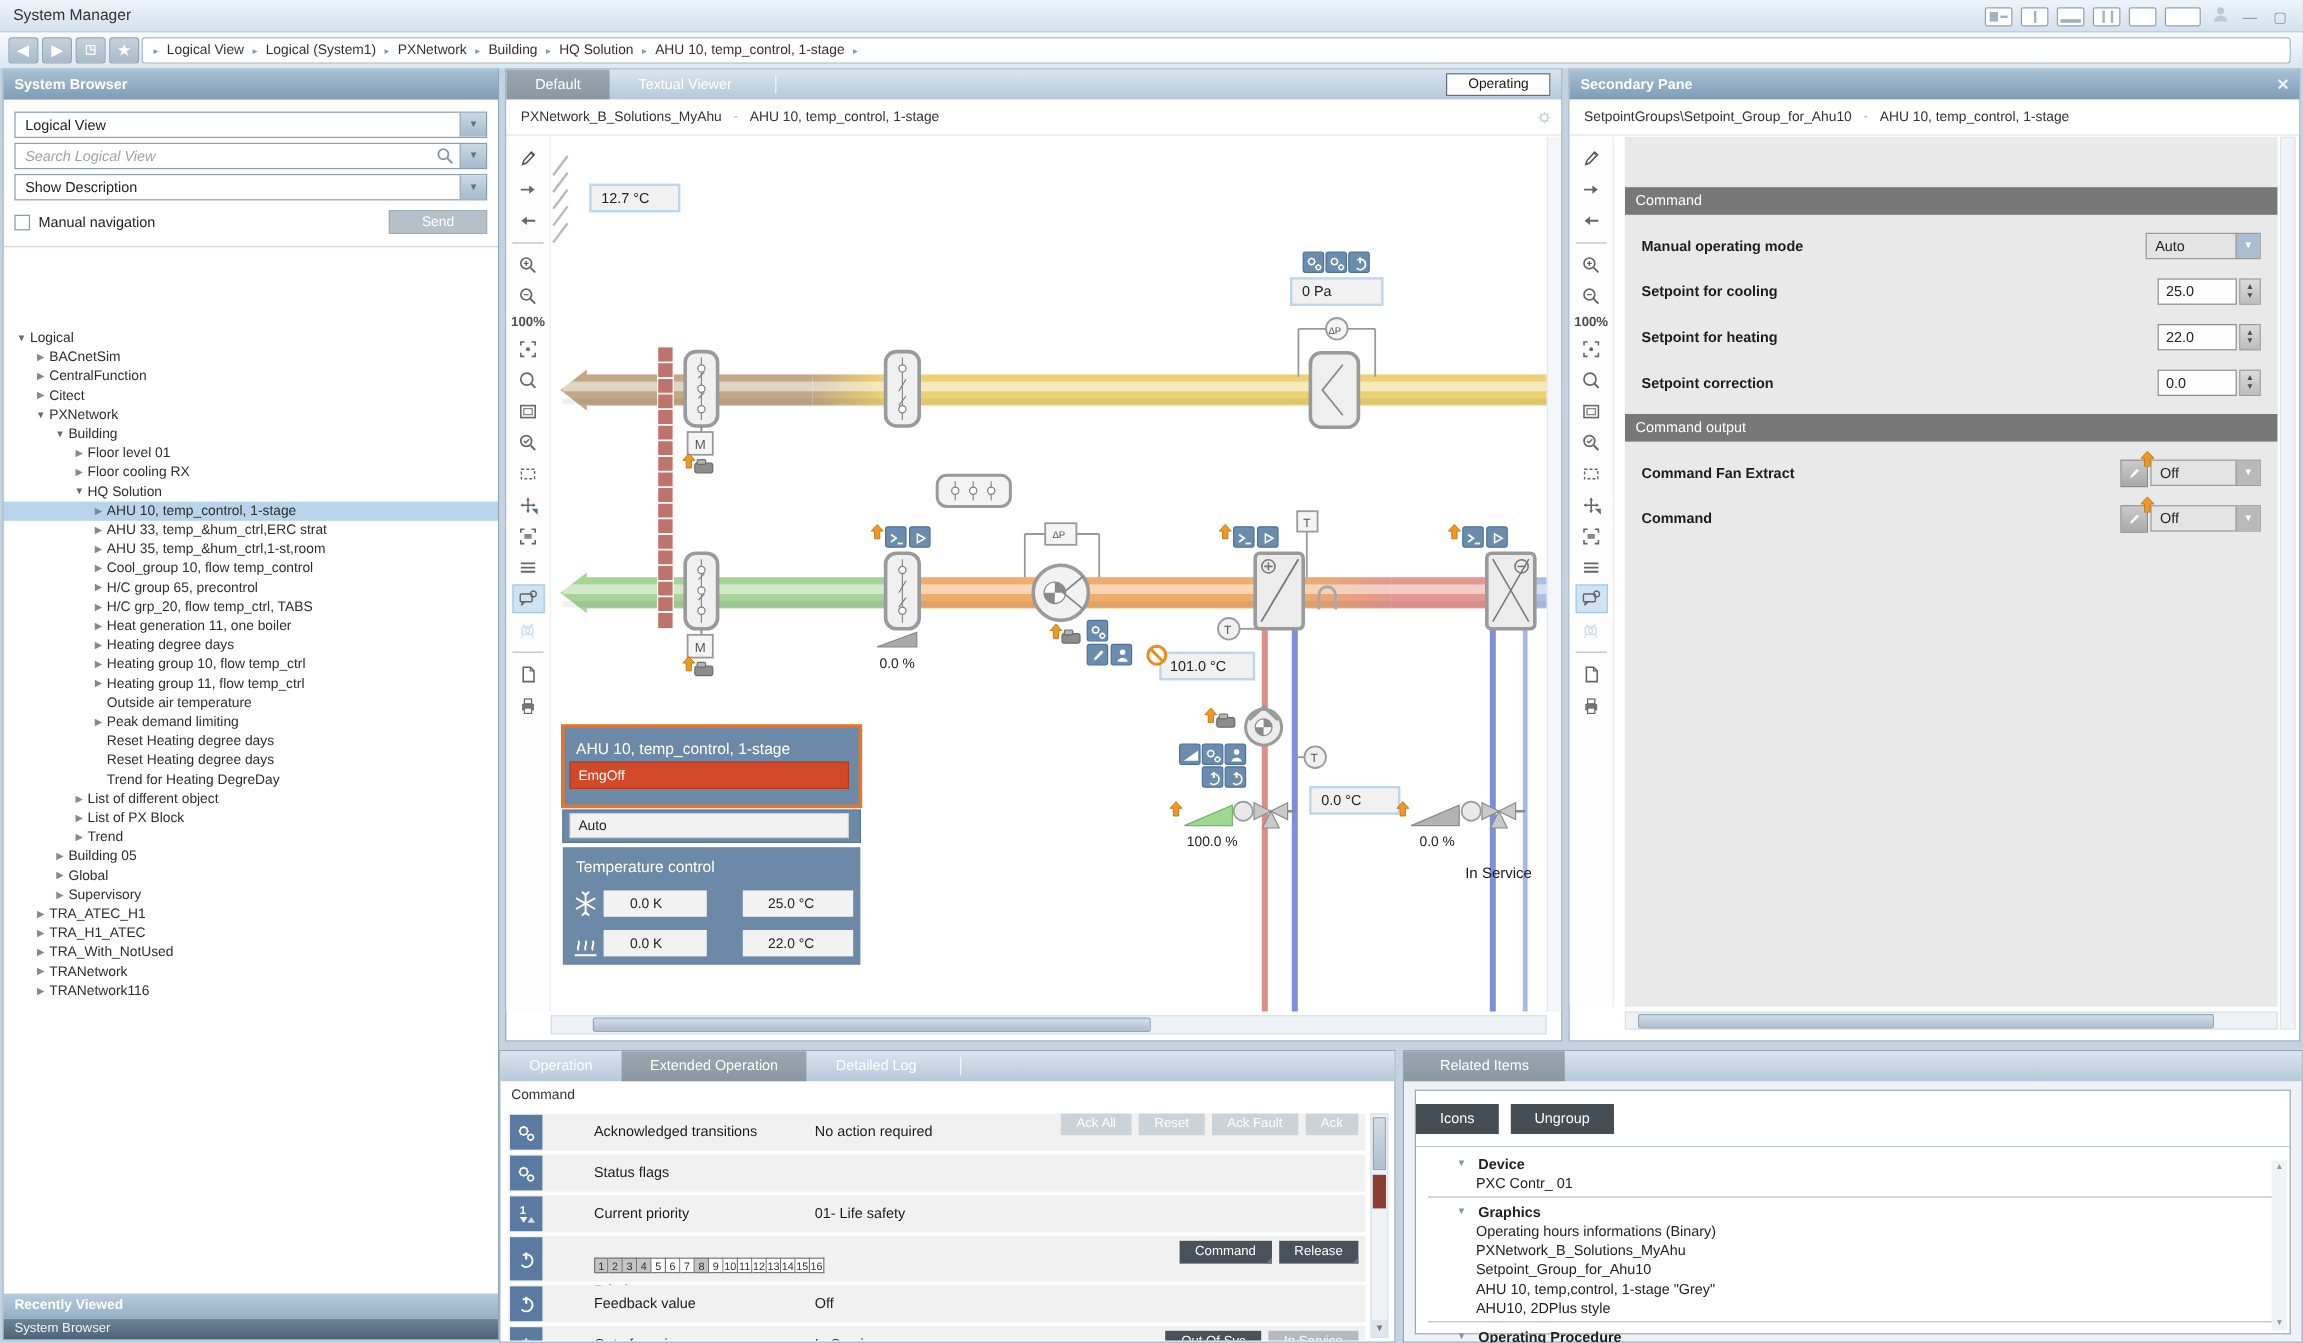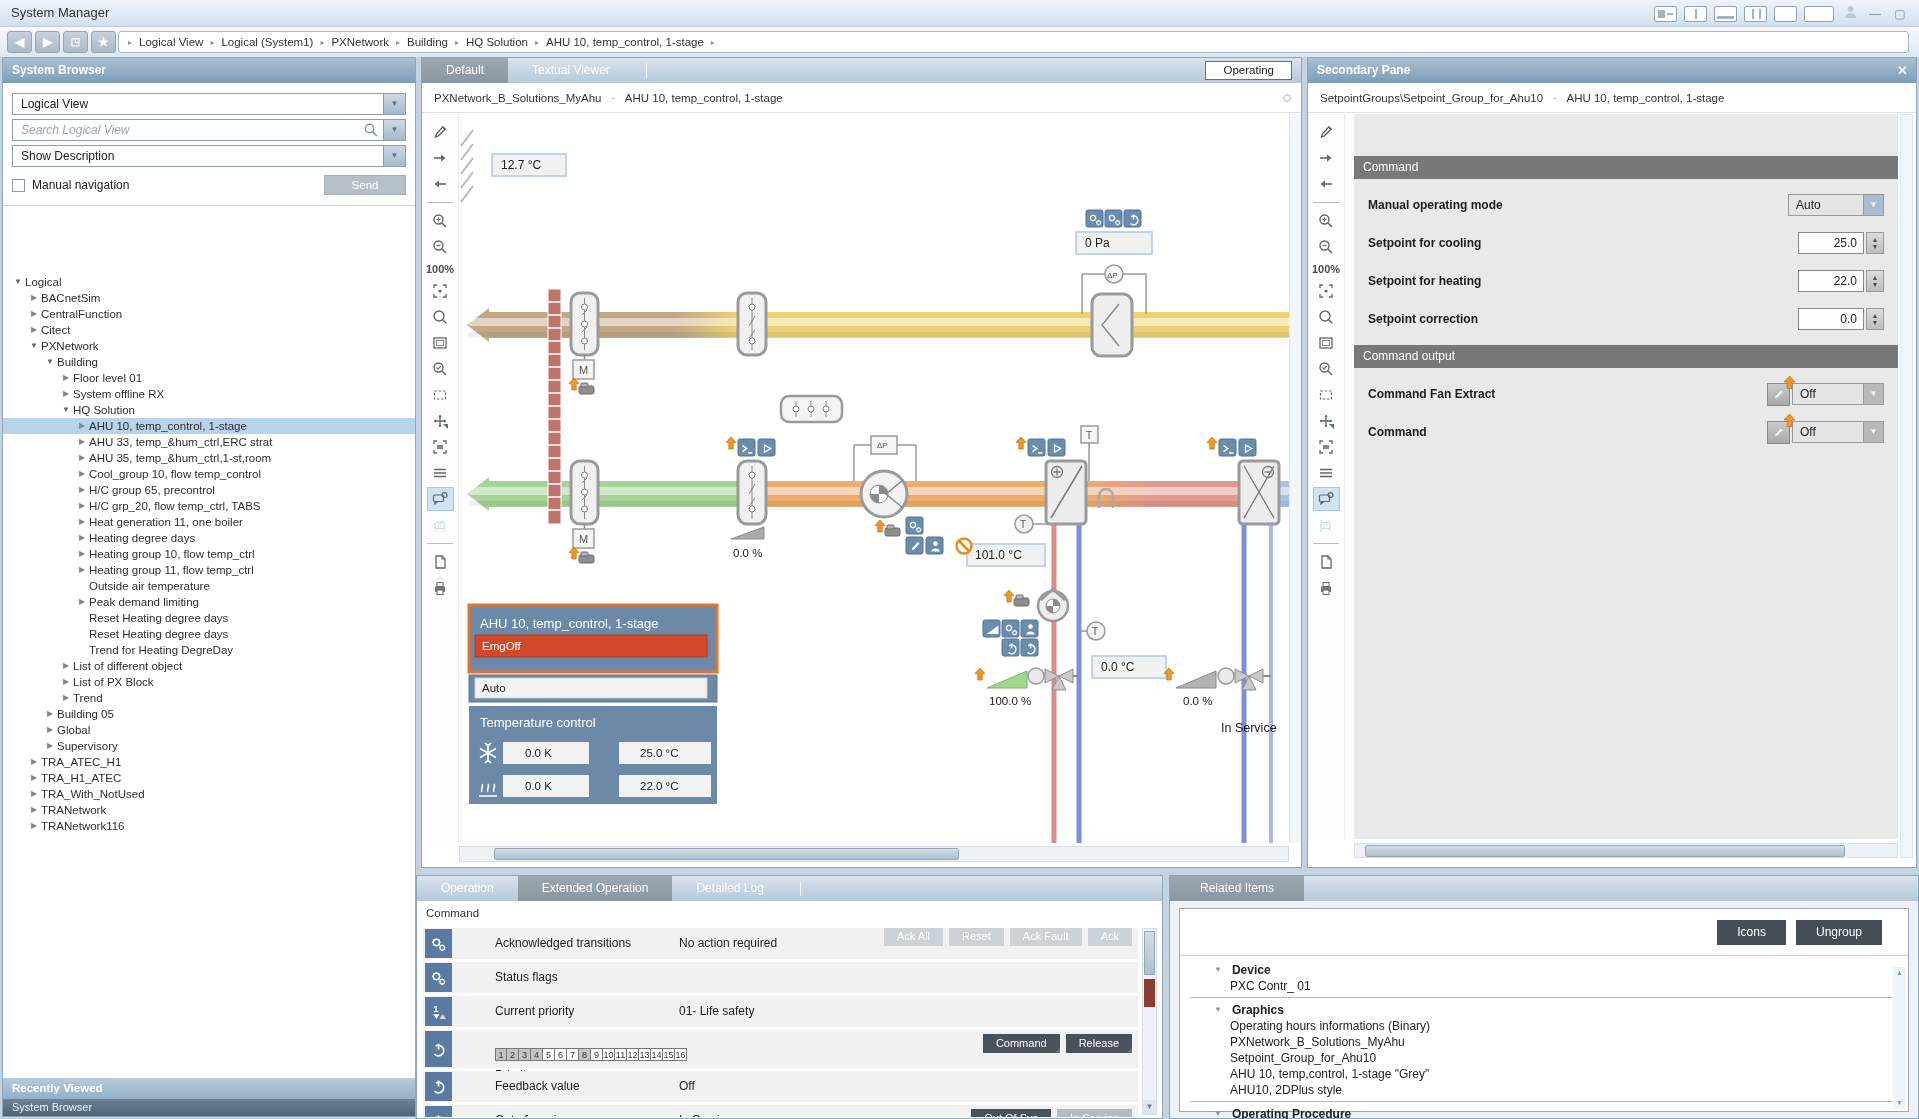--- a/index.html
+++ b/index.html
@@ -56,21 +56,21 @@
   .canvas{position:absolute;left:37px;top:56px;right:12px;bottom:24px;background:#fff;overflow:hidden}
   .rgutter{position:absolute;right:0;top:56px;bottom:24px;width:12px;background:#f3f6fa;border-left:1px solid #e4e9ee}
   .hscroll{position:absolute;left:37px;right:12px;bottom:5px;height:16px;background:#edf2f7;border:1px solid #d5dee6}
   .hthumb{position:absolute;top:1px;height:12px;background:linear-gradient(#d3dde6,#aebfcd);border:1px solid #93a7b8;border-radius:2px}
   .dsvg text{font-family:"Liberation Sans",sans-serif}
   
   .sec-content{position:absolute;left:46px;top:56px;right:18px;bottom:28px;background:#e9e9e9;overflow:hidden;padding-top:42px}
   .sec-h{background:#787878;color:#fff;height:23px;line-height:23px;padding:0 9px;font-size:12px}
   .sec-row{display:flex;align-items:center;height:24px;margin:14px 14px 14px 14px}
   .sec-label{font-weight:bold;flex:1;font-size:12px;color:#1c1c1c}
-  .spinfield{width:66px;height:22px;border:1px solid #8a8a8a;background:#fdfdfd;text-align:right;padding:0 6px;line-height:20px}
+  .spinfield{width:66px;height:22px;border:1px solid #8a8a8a;background:#fdfdfd;text-align:left;padding:0 6px;line-height:20px}
   .spinner{width:18px;height:22px;background:linear-gradient(#dcdcdc,#bdbdbd);border:1px solid #9a9a9a;margin-left:2px;display:flex;flex-direction:column;align-items:center;justify-content:center;font-size:7px;color:#4f4f4f;line-height:7px}
   .selcombo{position:relative;width:96px;height:22px;background:#e4e4e4;border:1px solid #9a9a9a;line-height:20px;padding:0 24px 0 7px}
   .selcombo .arr{position:absolute;right:0;top:0;width:20px;height:100%;background:#b9b9b9;border-left:1px solid #9a9a9a;color:#fff;font-size:8px;text-align:center;line-height:20px}
   .penbtn{width:23px;height:23px;background:linear-gradient(#cbcbcb,#a9a9a9);border:1px solid #8a8a8a;position:relative;margin-right:2px;display:flex;align-items:center;justify-content:center}
   .oarrow{position:absolute;z-index:2}
   .sec-hscroll{position:absolute;left:46px;right:18px;bottom:9px;height:15px;background:#eef2f6;border:1px solid #d8e0e8}
   .sec-vtrack{position:absolute;right:3px;top:56px;bottom:9px;width:13px;background:#f0f4f8;border:1px solid #dde5ec}
   
   .op-grp{position:absolute;left:9px;top:31px;font-size:11.5px;color:#333}
   .op-rows{position:absolute;left:6px;right:24px;top:52px;bottom:1px;overflow:hidden}
@@ -87,21 +87,21 @@
   .parray{position:absolute;left:72px;top:18px;display:flex}
   .pbox{width:12px;height:13px;border:1px solid #777;border-left:none;font-size:9px;text-align:center;line-height:12px;background:#fff;color:#333}
   .pbox:first-child{border-left:1px solid #777}
   .pbox.on{background:#c4c4c4}
   .op-vscroll{position:absolute;right:5px;top:52px;bottom:3px;width:15px;background:#eef2f6;border:1px solid #d6dee6}
   .op-vthumb{position:absolute;left:1px;right:1px;top:2px;height:44px;background:linear-gradient(#d3dde6,#aebfcd);border:1px solid #93a7b8}
   .op-vmark{position:absolute;left:1px;right:1px;top:50px;height:28px;background:#8a3d31}
   .op-varrow{position:absolute;left:0;right:0;bottom:0;height:14px;background:#dfe6ec;color:#6a7d8e;font-size:8px;text-align:center;line-height:14px}
   
   .ri-box{position:absolute;left:9px;right:9px;top:32px;bottom:6px;background:#fff;border:1px solid #9aa7b2}
-  .ri-btnrow{display:flex;justify-content:flex-end;gap:10px;padding:11px 26px 10px 0;border-bottom:1px solid #c7cdd2}
+  .ri-btnrow{display:flex;gap:10px;padding:11px 26px 10px 0;border-bottom:1px solid #c7cdd2}
   .ri-btn{height:25px;background:#454e54;color:#fff;font-size:12px;line-height:25px;padding:0 20px}
   .ri-list{padding-top:5px}
   .ri-ghead{display:flex;align-items:center;height:17px;padding-left:34px;font-weight:bold;font-size:12px;gap:10px}
   .ri-ghead .ar{color:#8a959d;font-size:8px}
   .ri-item{height:16px;line-height:16px;padding-left:50px;font-size:12px;color:#222}
   .ri-div{height:1px;background:#b7bdc2;margin:3px 10px 3px 10px}
   .ri-vscroll{position:absolute;right:2px;top:58px;bottom:2px;width:13px;background:#f0f3f6}
   .ri-va{height:12px;color:#8a98a5;font-size:7px;text-align:center;line-height:12px}
   .ri-vb{position:absolute;bottom:0;left:0;right:0;height:12px;color:#8a98a5;font-size:7px;text-align:center;line-height:12px}
 </style>
@@ -213,21 +213,21 @@
       <div class="titem exp" style="padding-left: 40px;">
         <span class="tw">▼</span>
         <span>Building</span>
       </div>
       <div class="titem" style="padding-left: 56px;">
         <span class="tw">▶</span>
         <span>Floor level 01</span>
       </div>
       <div class="titem" style="padding-left: 56px;">
         <span class="tw">▶</span>
-        <span>System offline RX</span>
+        <span>Floor cooling RX</span>
       </div>
       <div class="titem exp" style="padding-left: 56px;">
         <span class="tw">▼</span>
         <span>HQ Solution</span>
       </div>
       <div class="titem sel" style="padding-left: 72px;">
         <span class="tw">▶</span>
         <span>AHU 10, temp_control, 1-stage</span>
       </div>
       <div class="titem" style="padding-left: 72px;">

